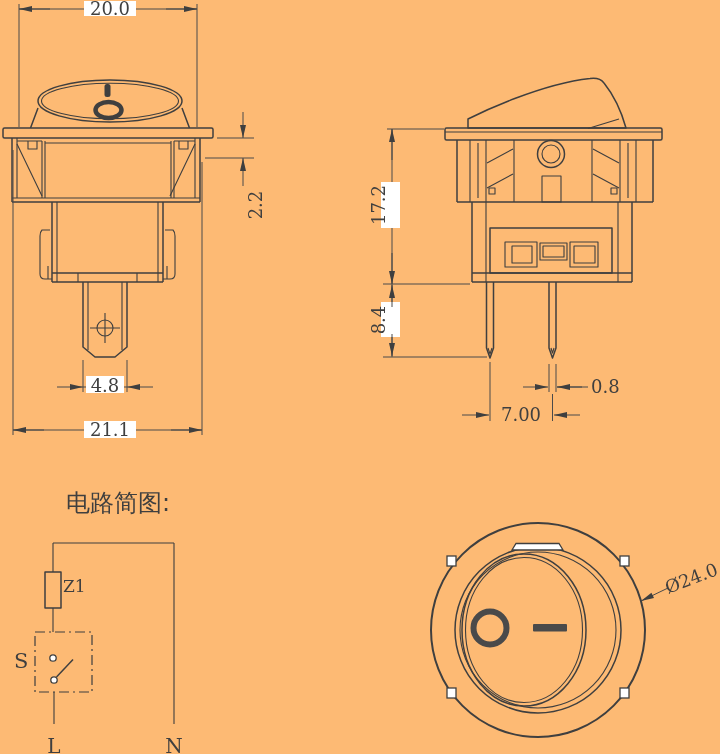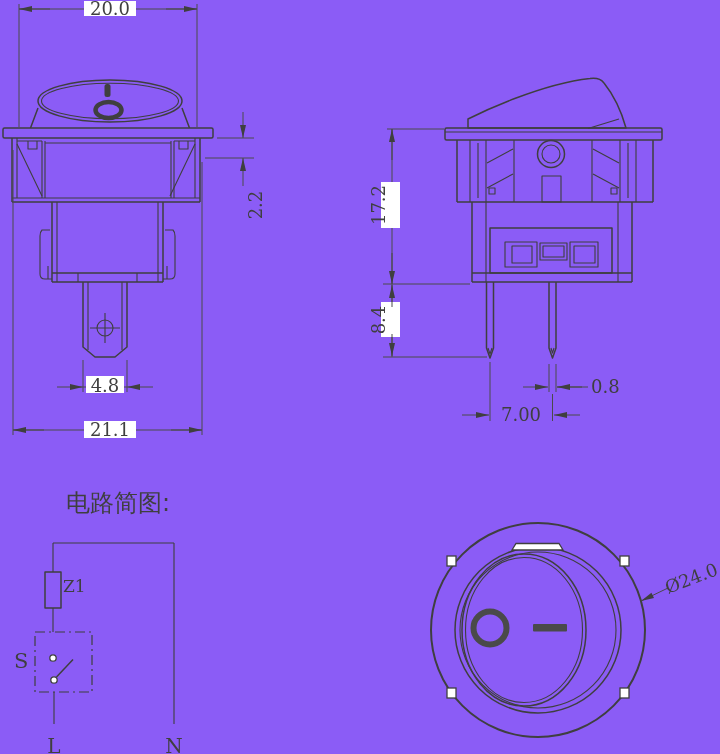--- a/index.html
+++ b/index.html
@@ -1,16 +1,16 @@
 <!DOCTYPE html>
 <html><head>
 <meta charset="utf-8">
 <style>
   html,body{margin:0;padding:0;background:#ffffff;}
-  .canvas{position:relative;width:720px;height:754px;background:#8b5cf6;overflow:hidden;text-align:center;}
+  .canvas{position:relative;width:720px;height:754px;background:#fdba74;overflow:hidden;text-align:center;}
   svg{display:block;}
   svg text{font-family:"DejaVu Serif","Liberation Serif",serif;fill:#3f3f3f;}
   svg text.cjk{font-family:"DejaVu Sans","Liberation Sans",sans-serif;}
   .ol{stroke:#3f3f3f;fill:none;stroke-width:1.5;stroke-linejoin:round;stroke-linecap:butt;}
   .th{stroke:#3f3f3f;fill:none;stroke-width:1.1;stroke-linejoin:round;}
   .dim{stroke:#4a4a4a;fill:none;stroke-width:1;}
   .fl{fill:#3f3f3f;stroke:none;}
   .wh{fill:#ffffff;stroke:none;}
   .whs{fill:#ffffff;stroke:#3f3f3f;stroke-width:1.3;}
 </style>

